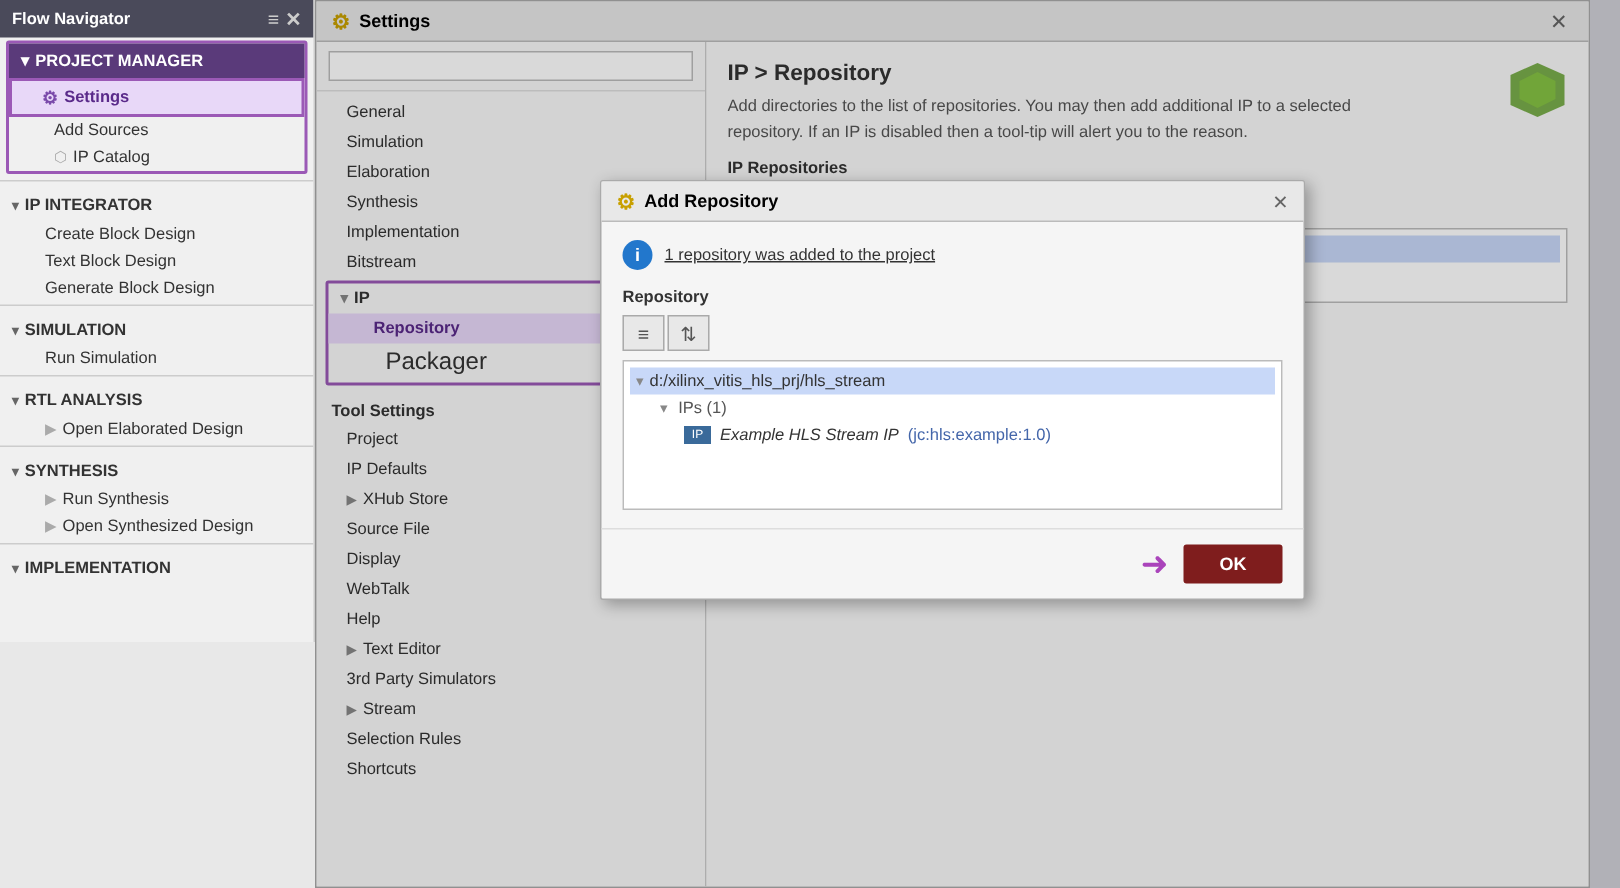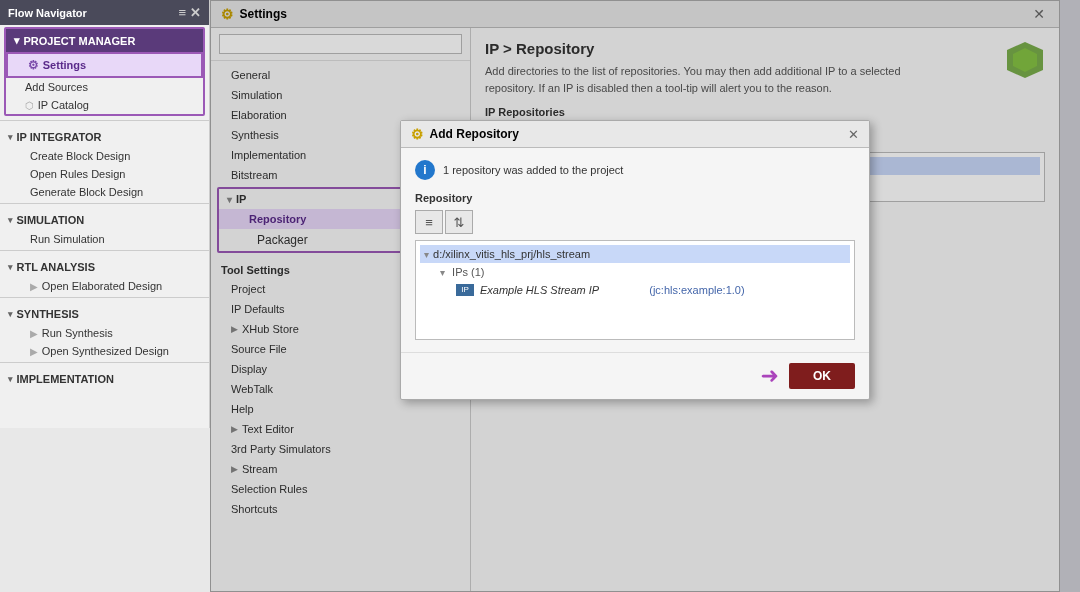--- a/index.html
+++ b/index.html
@@ -69,21 +69,21 @@
       color: #5a2a8a;
       font-weight: bold;
       font-size: 11px;
     }
     .settings-gear {
       color: #7a4aaa;
       font-size: 12px;
     }
 
     .nav-item {
-      padding: 3px 8px 3px 19px;
+      padding: 3px 8px 3px 30px;
       font-size: 11px;
       color: #333;
       cursor: pointer;
     }
 
     .nav-section {
       margin-top: 4px;
     }
     .nav-section-header {
       padding: 4px 8px;
@@ -221,21 +221,21 @@
     .ip-subitem {
       padding: 4px 10px 4px 30px;
       font-size: 11px;
       cursor: pointer;
       background: #e8d8f8;
       color: #5a2a8a;
       font-weight: bold;
     }
     .ip-subitem-2 {
       padding: 4px 10px 4px 38px;
-      font-size: 12px;
+      font-size: 16px;
       cursor: pointer;
       color: #333;
     }
 
     
     .settings-right {
       flex: 1;
       padding: 12px 14px;
       overflow-y: auto;
       background: #f8f8f8;
@@ -358,20 +358,21 @@
       display: flex;
       align-items: center;
       justify-content: center;
       font-size: 12px;
       font-weight: bold;
       flex-shrink: 0;
     }
     .dialog-info-text {
       font-size: 11px;
       color: #333;
+      text-decoration: underline;
     }
 
     .repository-label {
       font-size: 11px;
       font-weight: bold;
       color: #333;
       margin-bottom: 6px;
     }
 
     .repo-toolbar {
@@ -417,21 +418,21 @@
       color: #555;
     }
     .repo-ip-entry {
       padding: 3px 4px 3px 36px;
       font-size: 11px;
       display: flex;
       align-items: center;
       gap: 6px;
     }
     .ip-name { color: #333; font-style: italic; }
-    .ip-id { color: #4466aa; margin-left: 44px; }
+    .ip-id { color: #4466aa; }
 
     .dialog-footer {
       display: flex;
       align-items: center;
       justify-content: flex-end;
       padding: 10px 14px;
       gap: 10px;
       border-top: 1px solid #ddd;
     }
     .arrow-icon {
@@ -478,21 +479,21 @@
   </div>
 
   <div class="divider"></div>
 
   <div class="nav-section">
     <div class="nav-section-header">
       <span class="triangle">▾</span>
       <span>IP INTEGRATOR</span>
     </div>
     <div class="nav-sub-item">Create Block Design</div>
-    <div class="nav-sub-item">Open Rules Design</div>
+    <div class="nav-sub-item">Text Block Design</div>
     <div class="nav-sub-item">Generate Block Design</div>
   </div>
 
   <div class="divider"></div>
 
   <div class="nav-section">
     <div class="nav-section-header">
       <span class="triangle">▾</span>
       <span>SIMULATION</span>
     </div>

